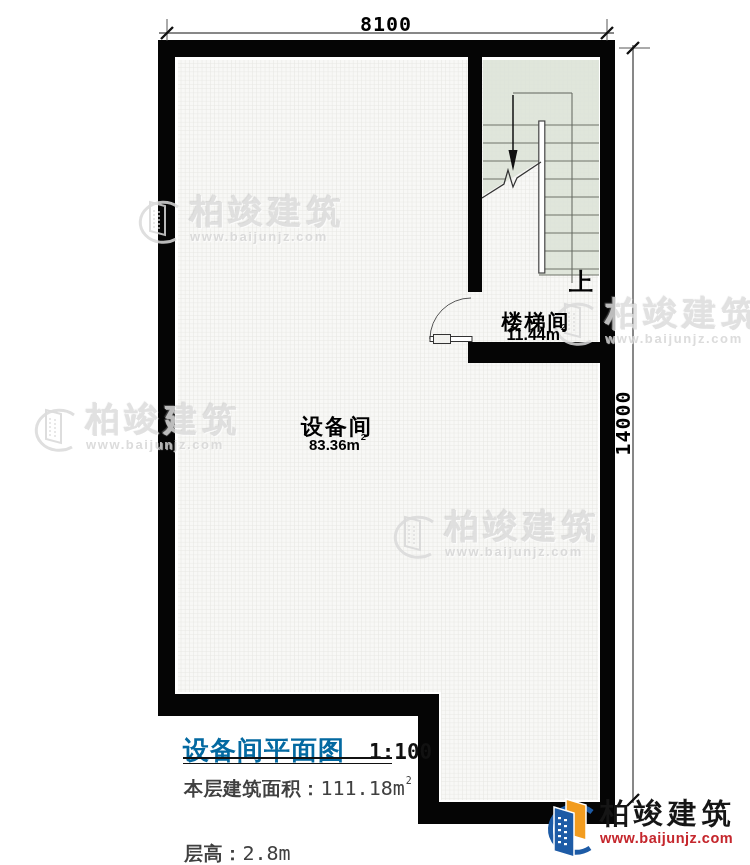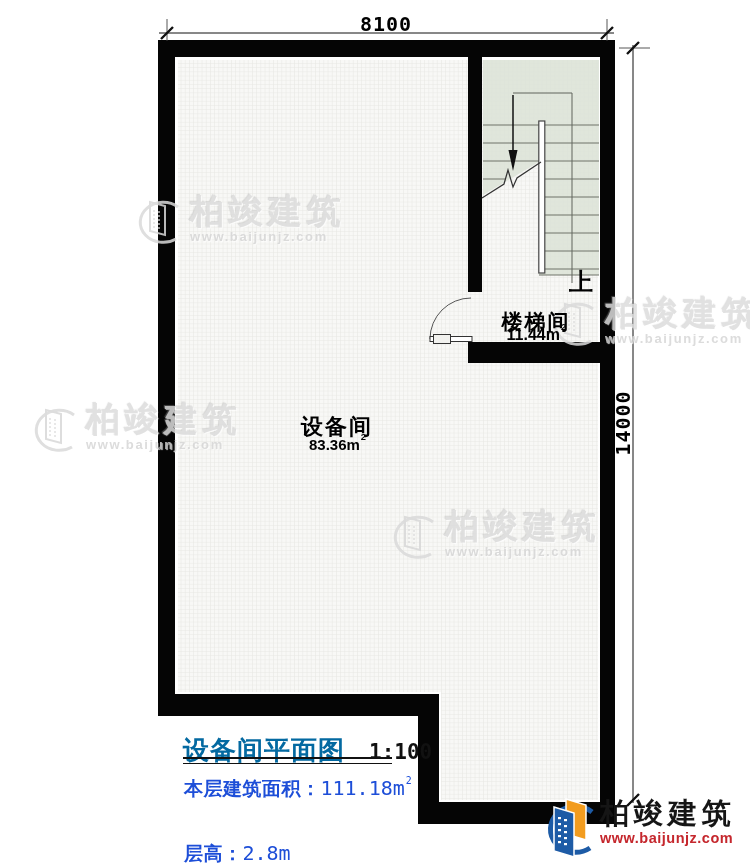--- a/index.html
+++ b/index.html
@@ -26,21 +26,21 @@
   .room2-name{left:475px;top:308px;width:122px;font-size:21px;letter-spacing:2px;}
   .room2-area{left:475px;top:325px;width:122px;font-size:16px;}
   .up-label{left:565px;top:266px;width:32px;font-size:24px;font-weight:700;text-align:center;color:#000;}
   sup.ar{font-size:62%;position:relative;top:-0.45em;left:1px;}
 
   
   .title-row{left:183px;top:725px;width:300px;display:flex;align-items:baseline;white-space:nowrap;}
   .main-title{font-size:26px;font-weight:700;color:#0369a1;letter-spacing:1px;margin-top:8px;}
   .scale{font-family:"DejaVu Sans Mono","Liberation Mono",monospace;font-size:21px;font-weight:600;margin-left:24px;}
   .title-underline{left:183px;top:757px;width:209px;height:4px;border-top:2px solid #111;border-bottom:1px solid #111;}
-  .info-line{white-space:nowrap;color:#1d4ed8;}
+  .info-line{white-space:nowrap;color:#404040;}
   .info-1{left:184px;top:776px;}
   .info-2{left:184px;top:841px;}
   .info-label{font-size:19px;font-weight:600;letter-spacing:0.5px;}
   .info-value{font-family:"DejaVu Sans Mono","Liberation Mono",monospace;font-size:20px;font-weight:500;}
 
   
   .wm{display:flex;align-items:center;gap:7px;opacity:0.85;pointer-events:none;white-space:nowrap;}
   .wm-name{
     font-size:34px;font-weight:700;letter-spacing:5px;color:#dcdcdc;line-height:1;
     text-shadow:1px 1px 1px rgba(255,255,255,0.9), -1px -1px 1px rgba(170,170,170,0.45);

